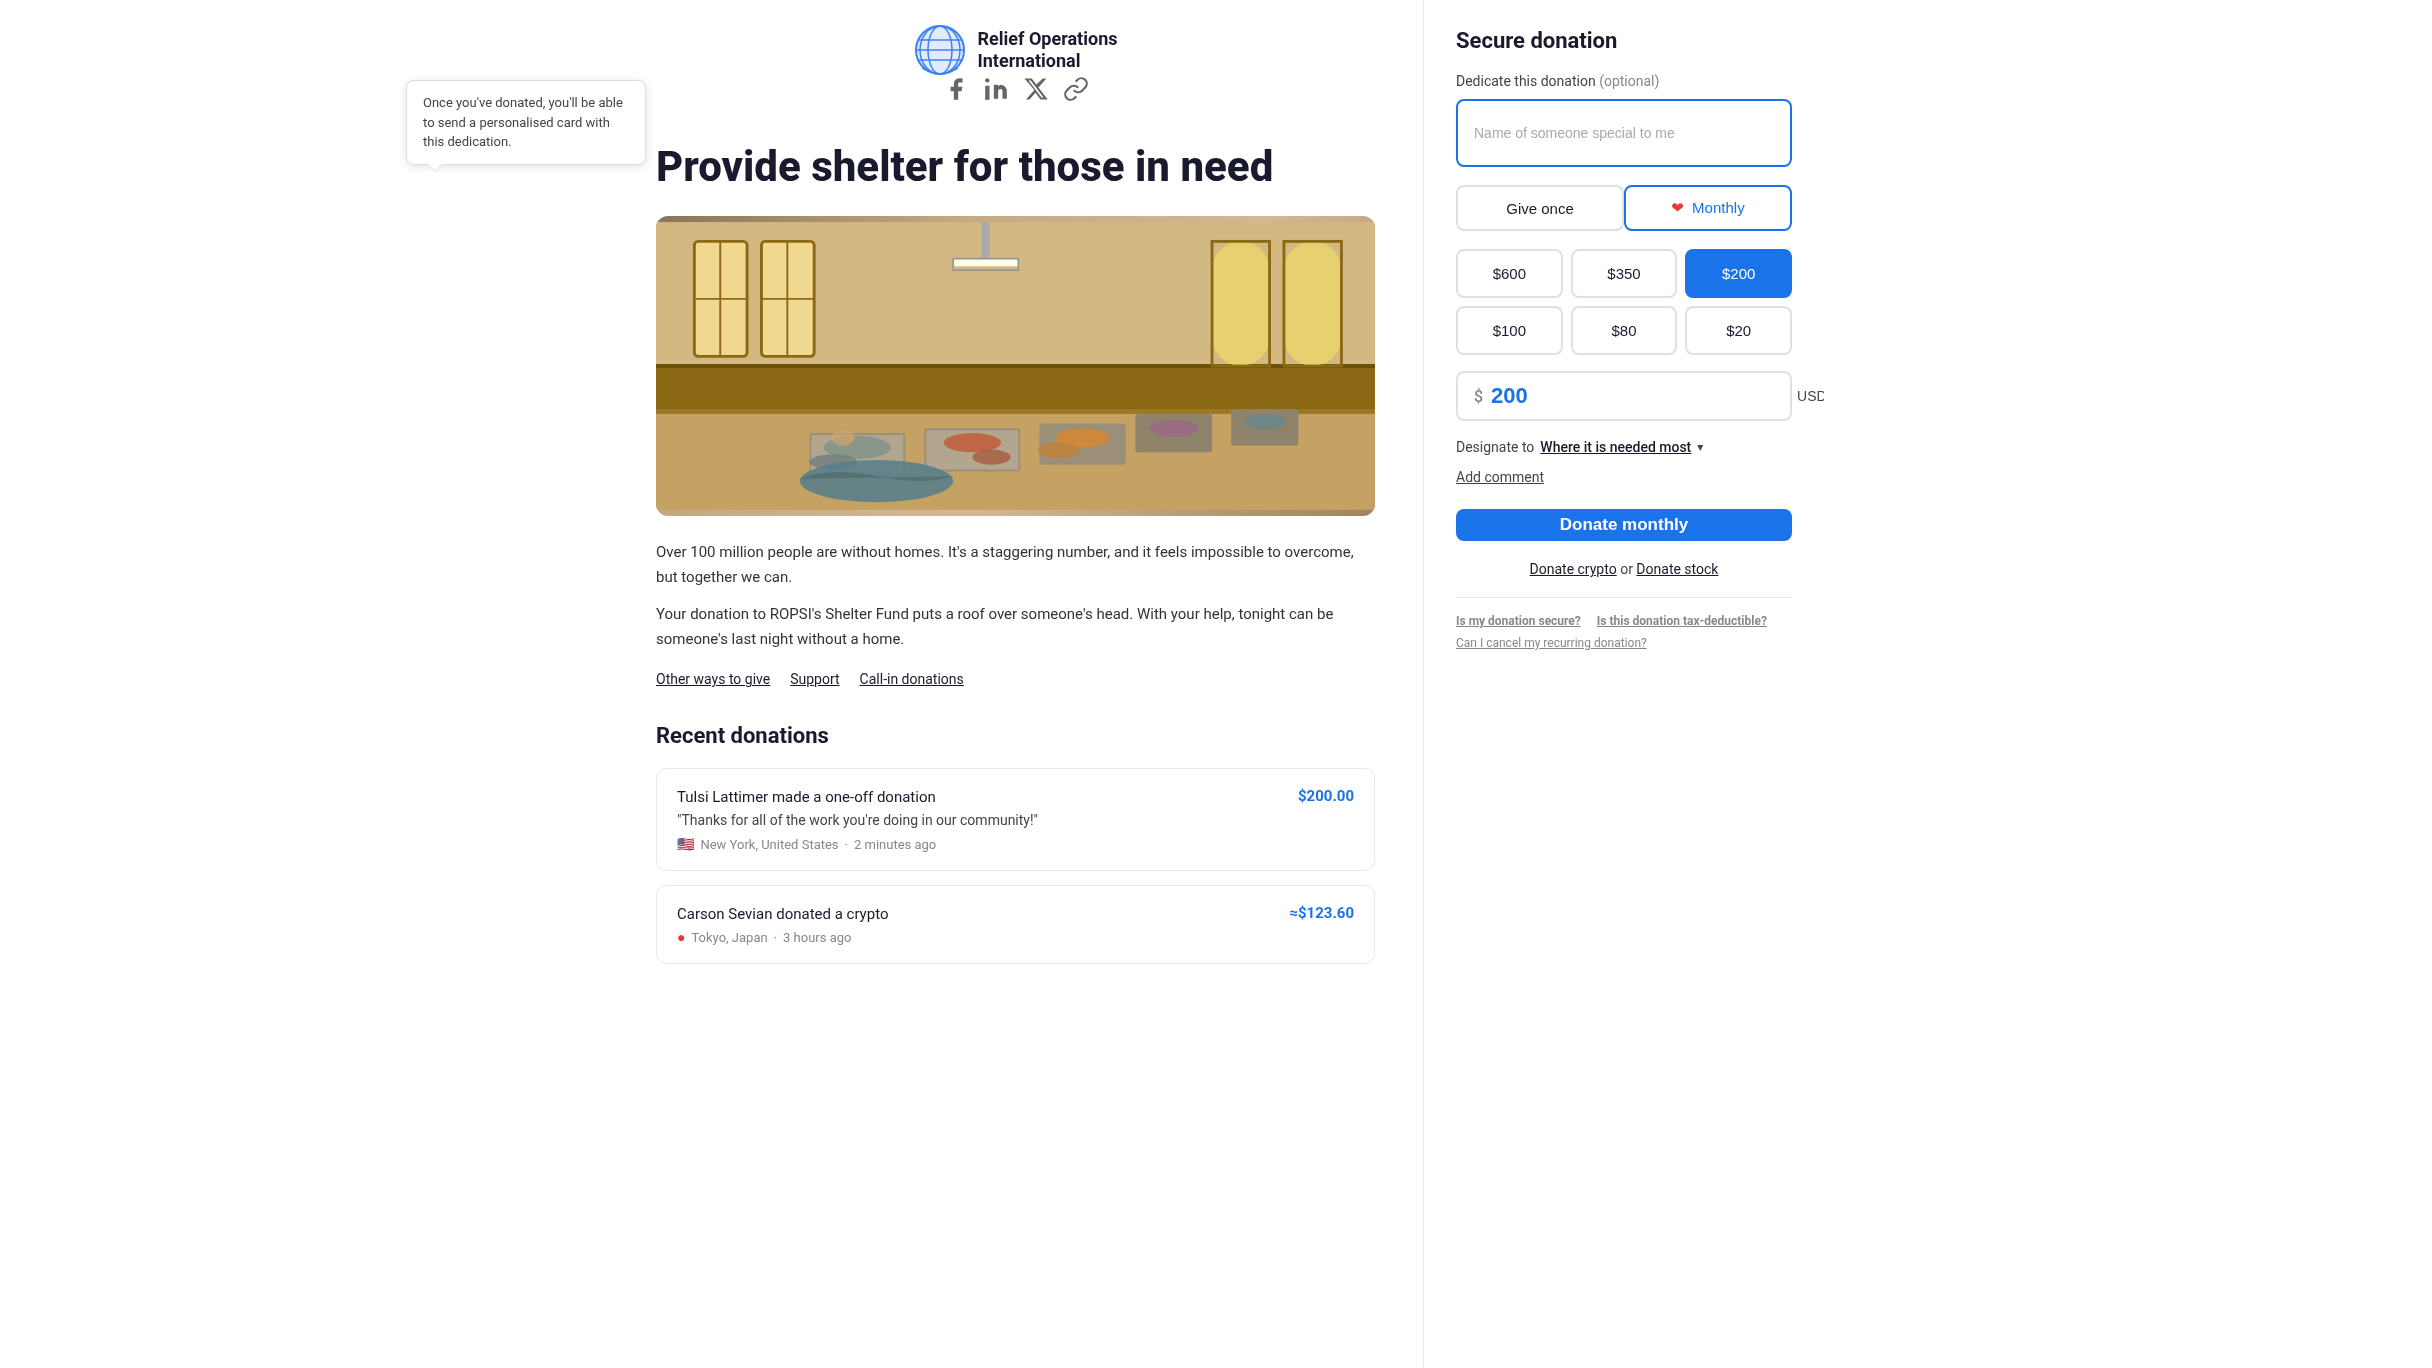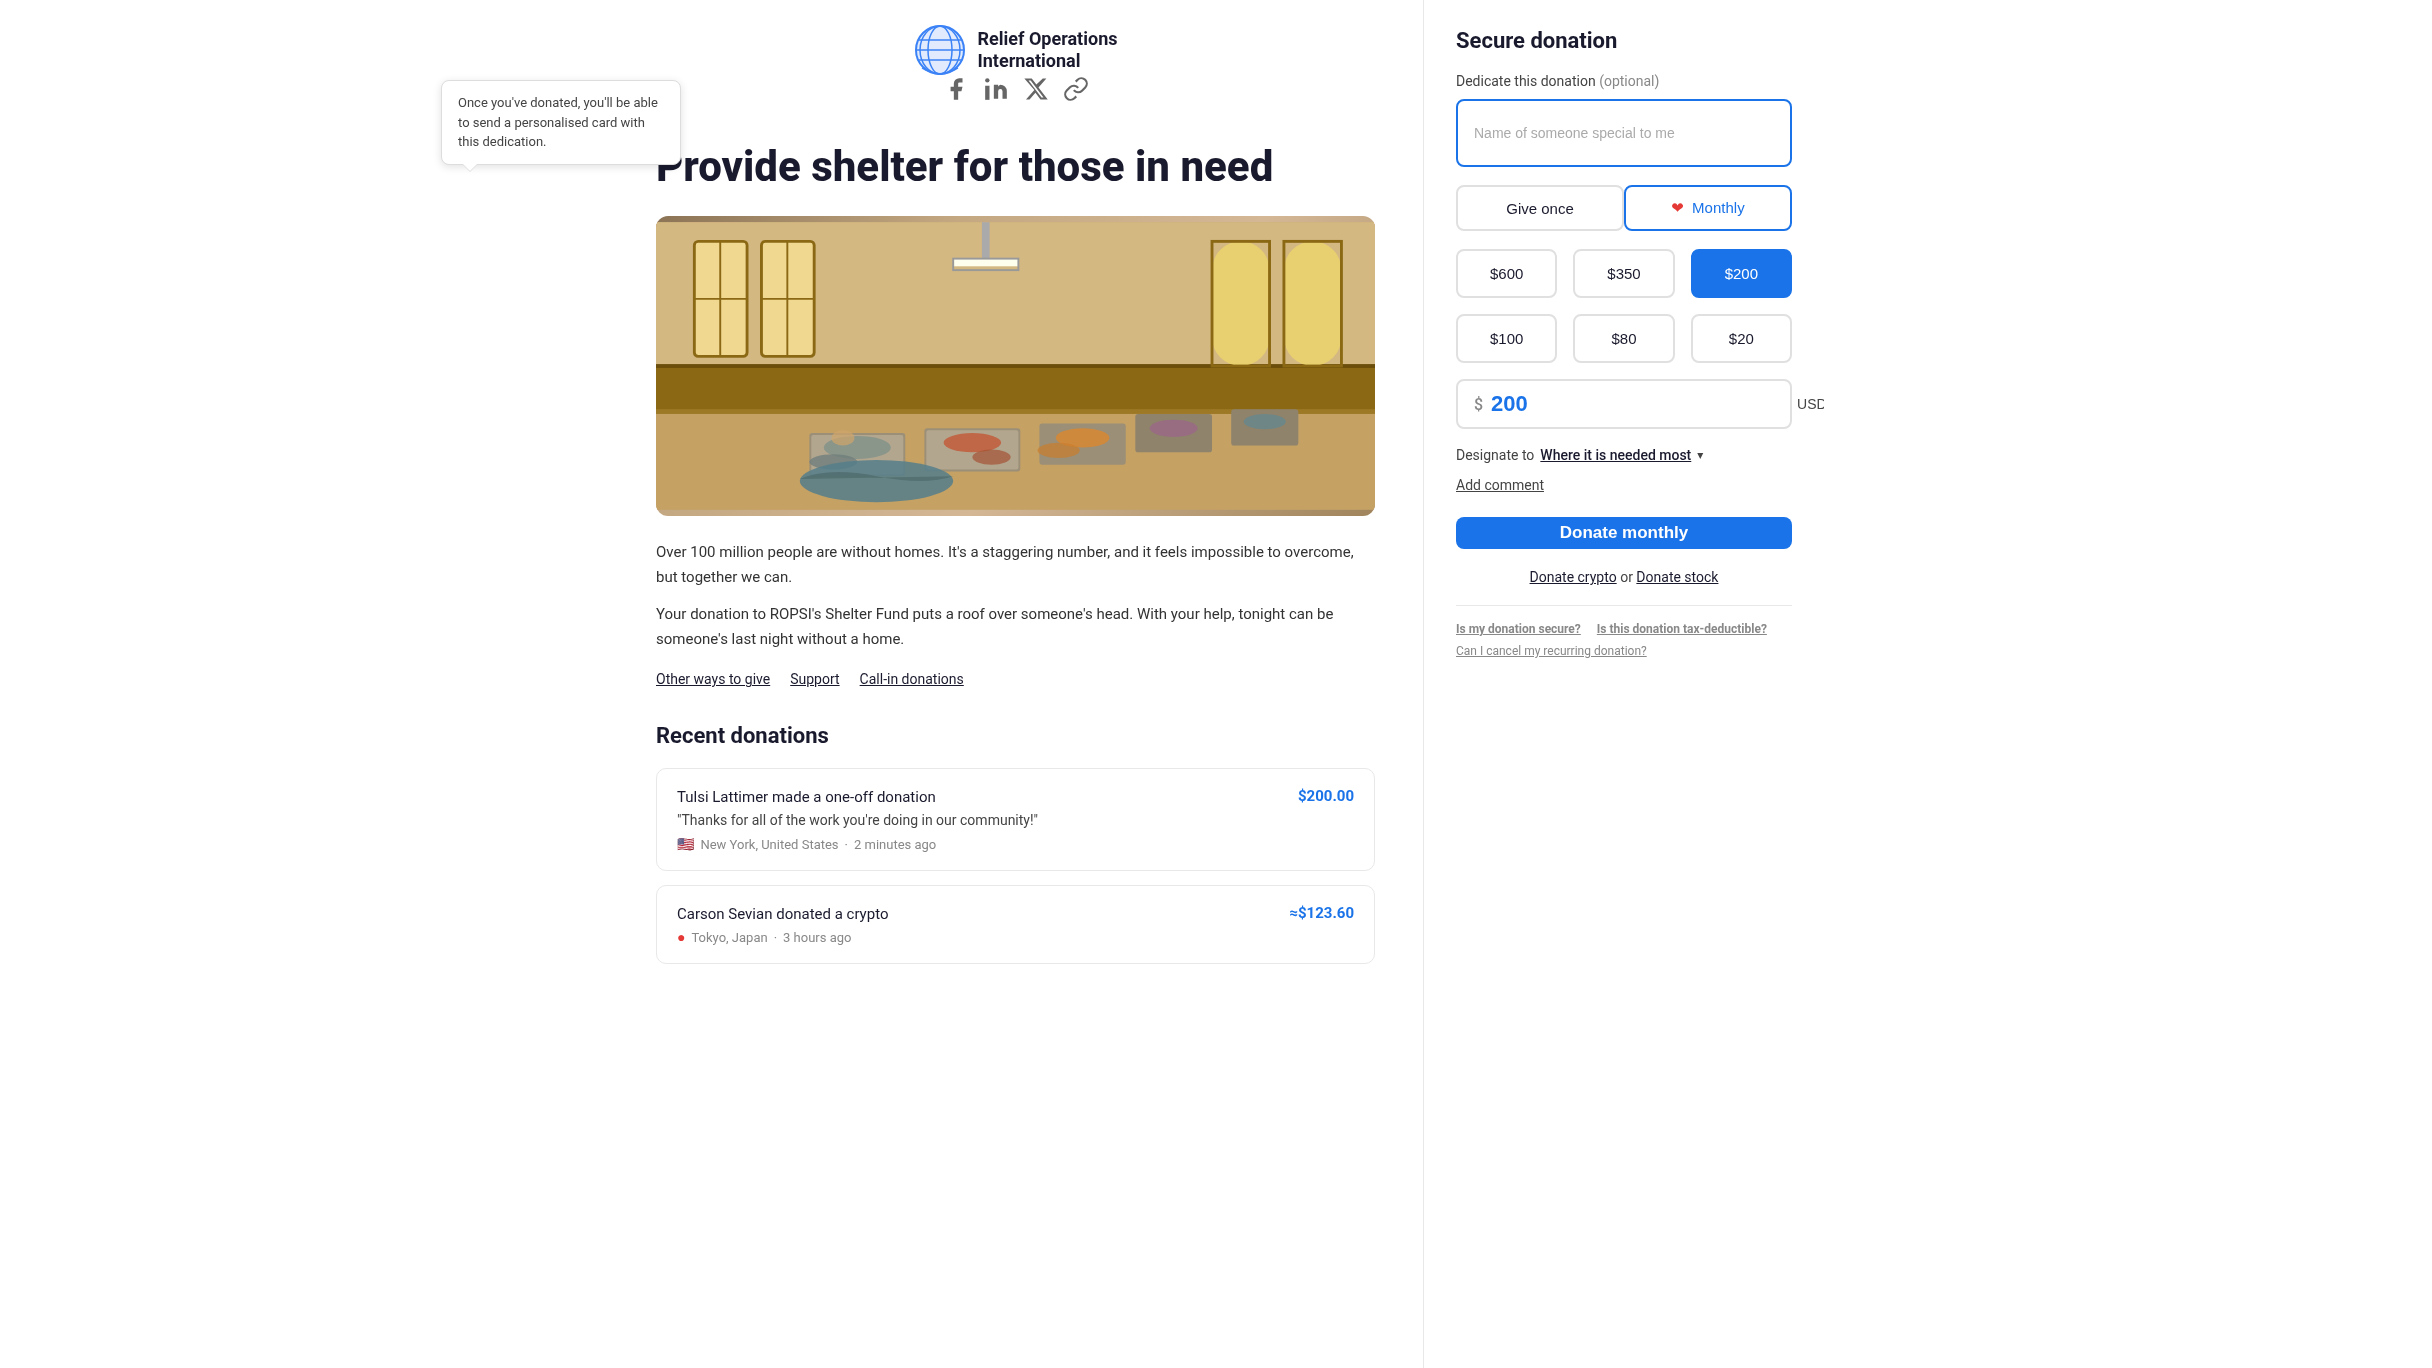--- a/index.html
+++ b/index.html
@@ -153,21 +153,21 @@
       border: 1px solid #ddd;
       border-radius: 8px;
       padding: 12px 16px;
       font-size: 13px;
       color: #444;
       line-height: 1.5;
       max-width: 240px;
       box-shadow: 0 2px 8px rgba(0,0,0,0.12);
       position: absolute;
       top: 80px;
-      left: 441px;
+      left: 406px;
       z-index: 10;
     }
     .tooltip-bubble::before {
       content: '';
       position: absolute;
       bottom: -8px;
       left: 20px;
       border-left: 8px solid transparent;
       border-right: 8px solid transparent;
       border-top: 8px solid #ddd;
@@ -234,21 +234,21 @@
     }
     .freq-btn .heart-icon {
       color: #e53935;
       margin-right: 4px;
     }
 
     
     .amount-grid {
       display: grid;
       grid-template-columns: 1fr 1fr 1fr;
-      gap: 16px;
+      gap: 8px;
       margin-bottom: 16px;
     }
     .amount-btn {
       padding: 14px 10px;
       border: 2px solid #e0e0e0;
       border-radius: 8px;
       background: #fff;
       font-size: 15px;
       font-weight: 500;
       cursor: pointer;

